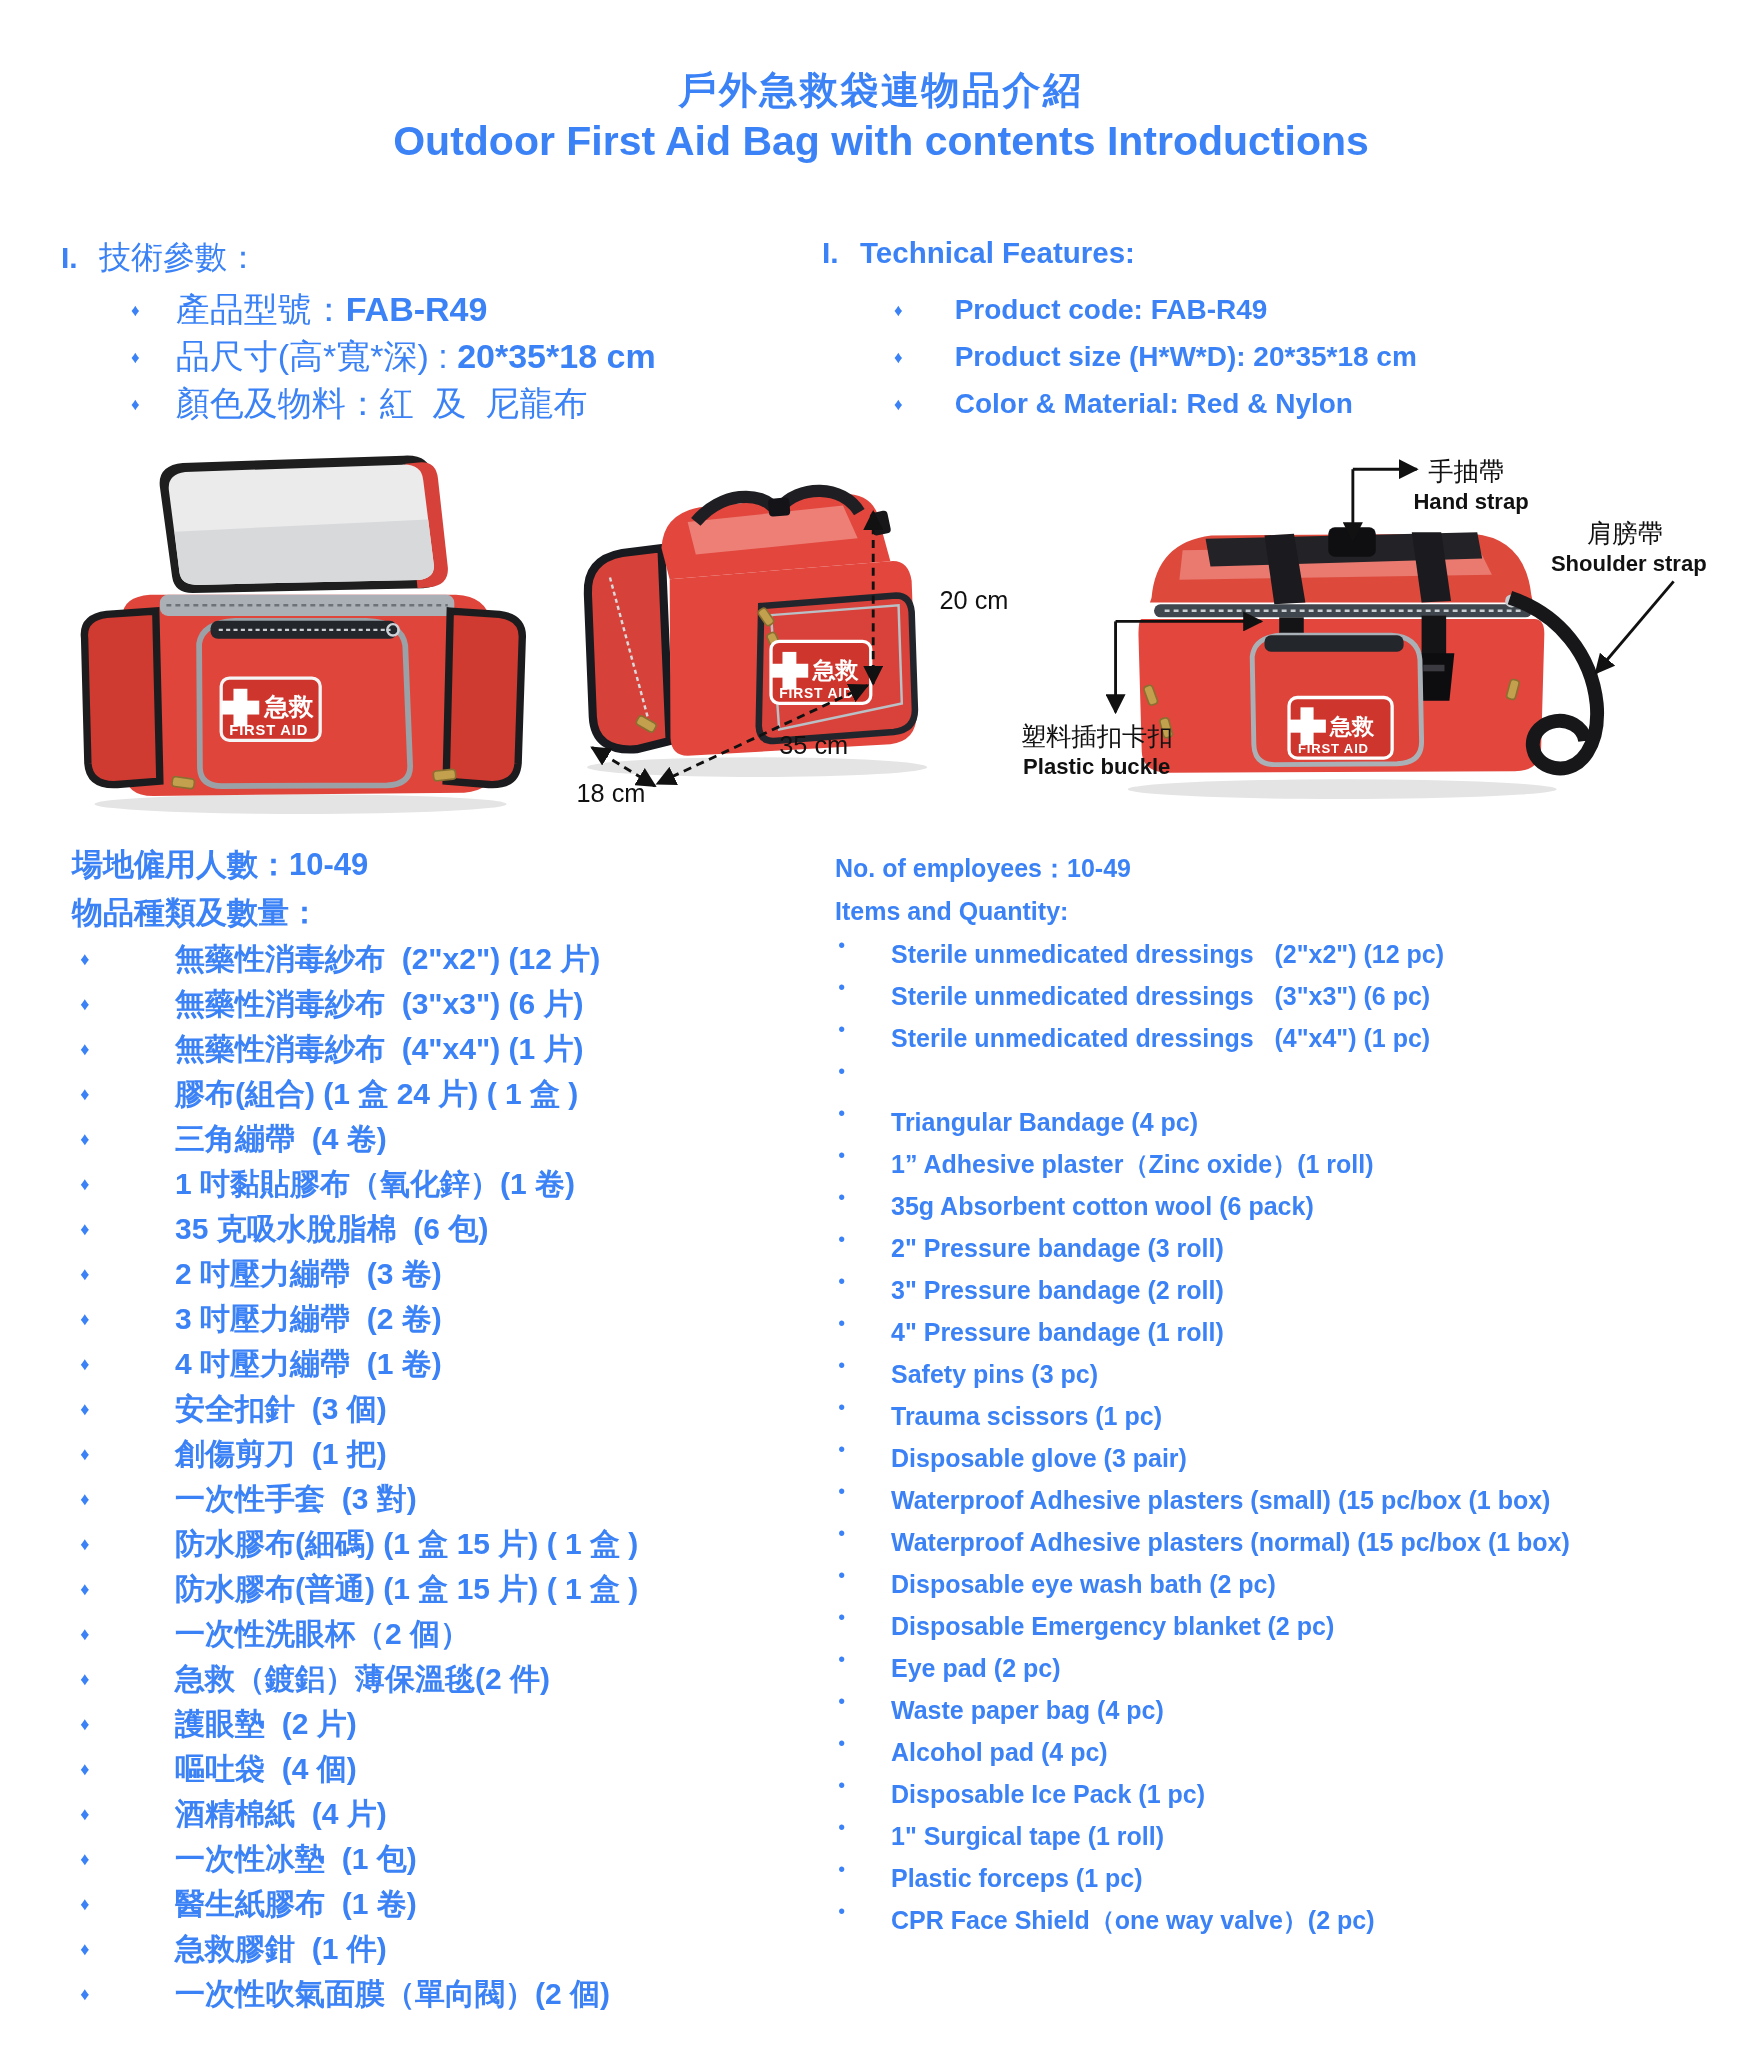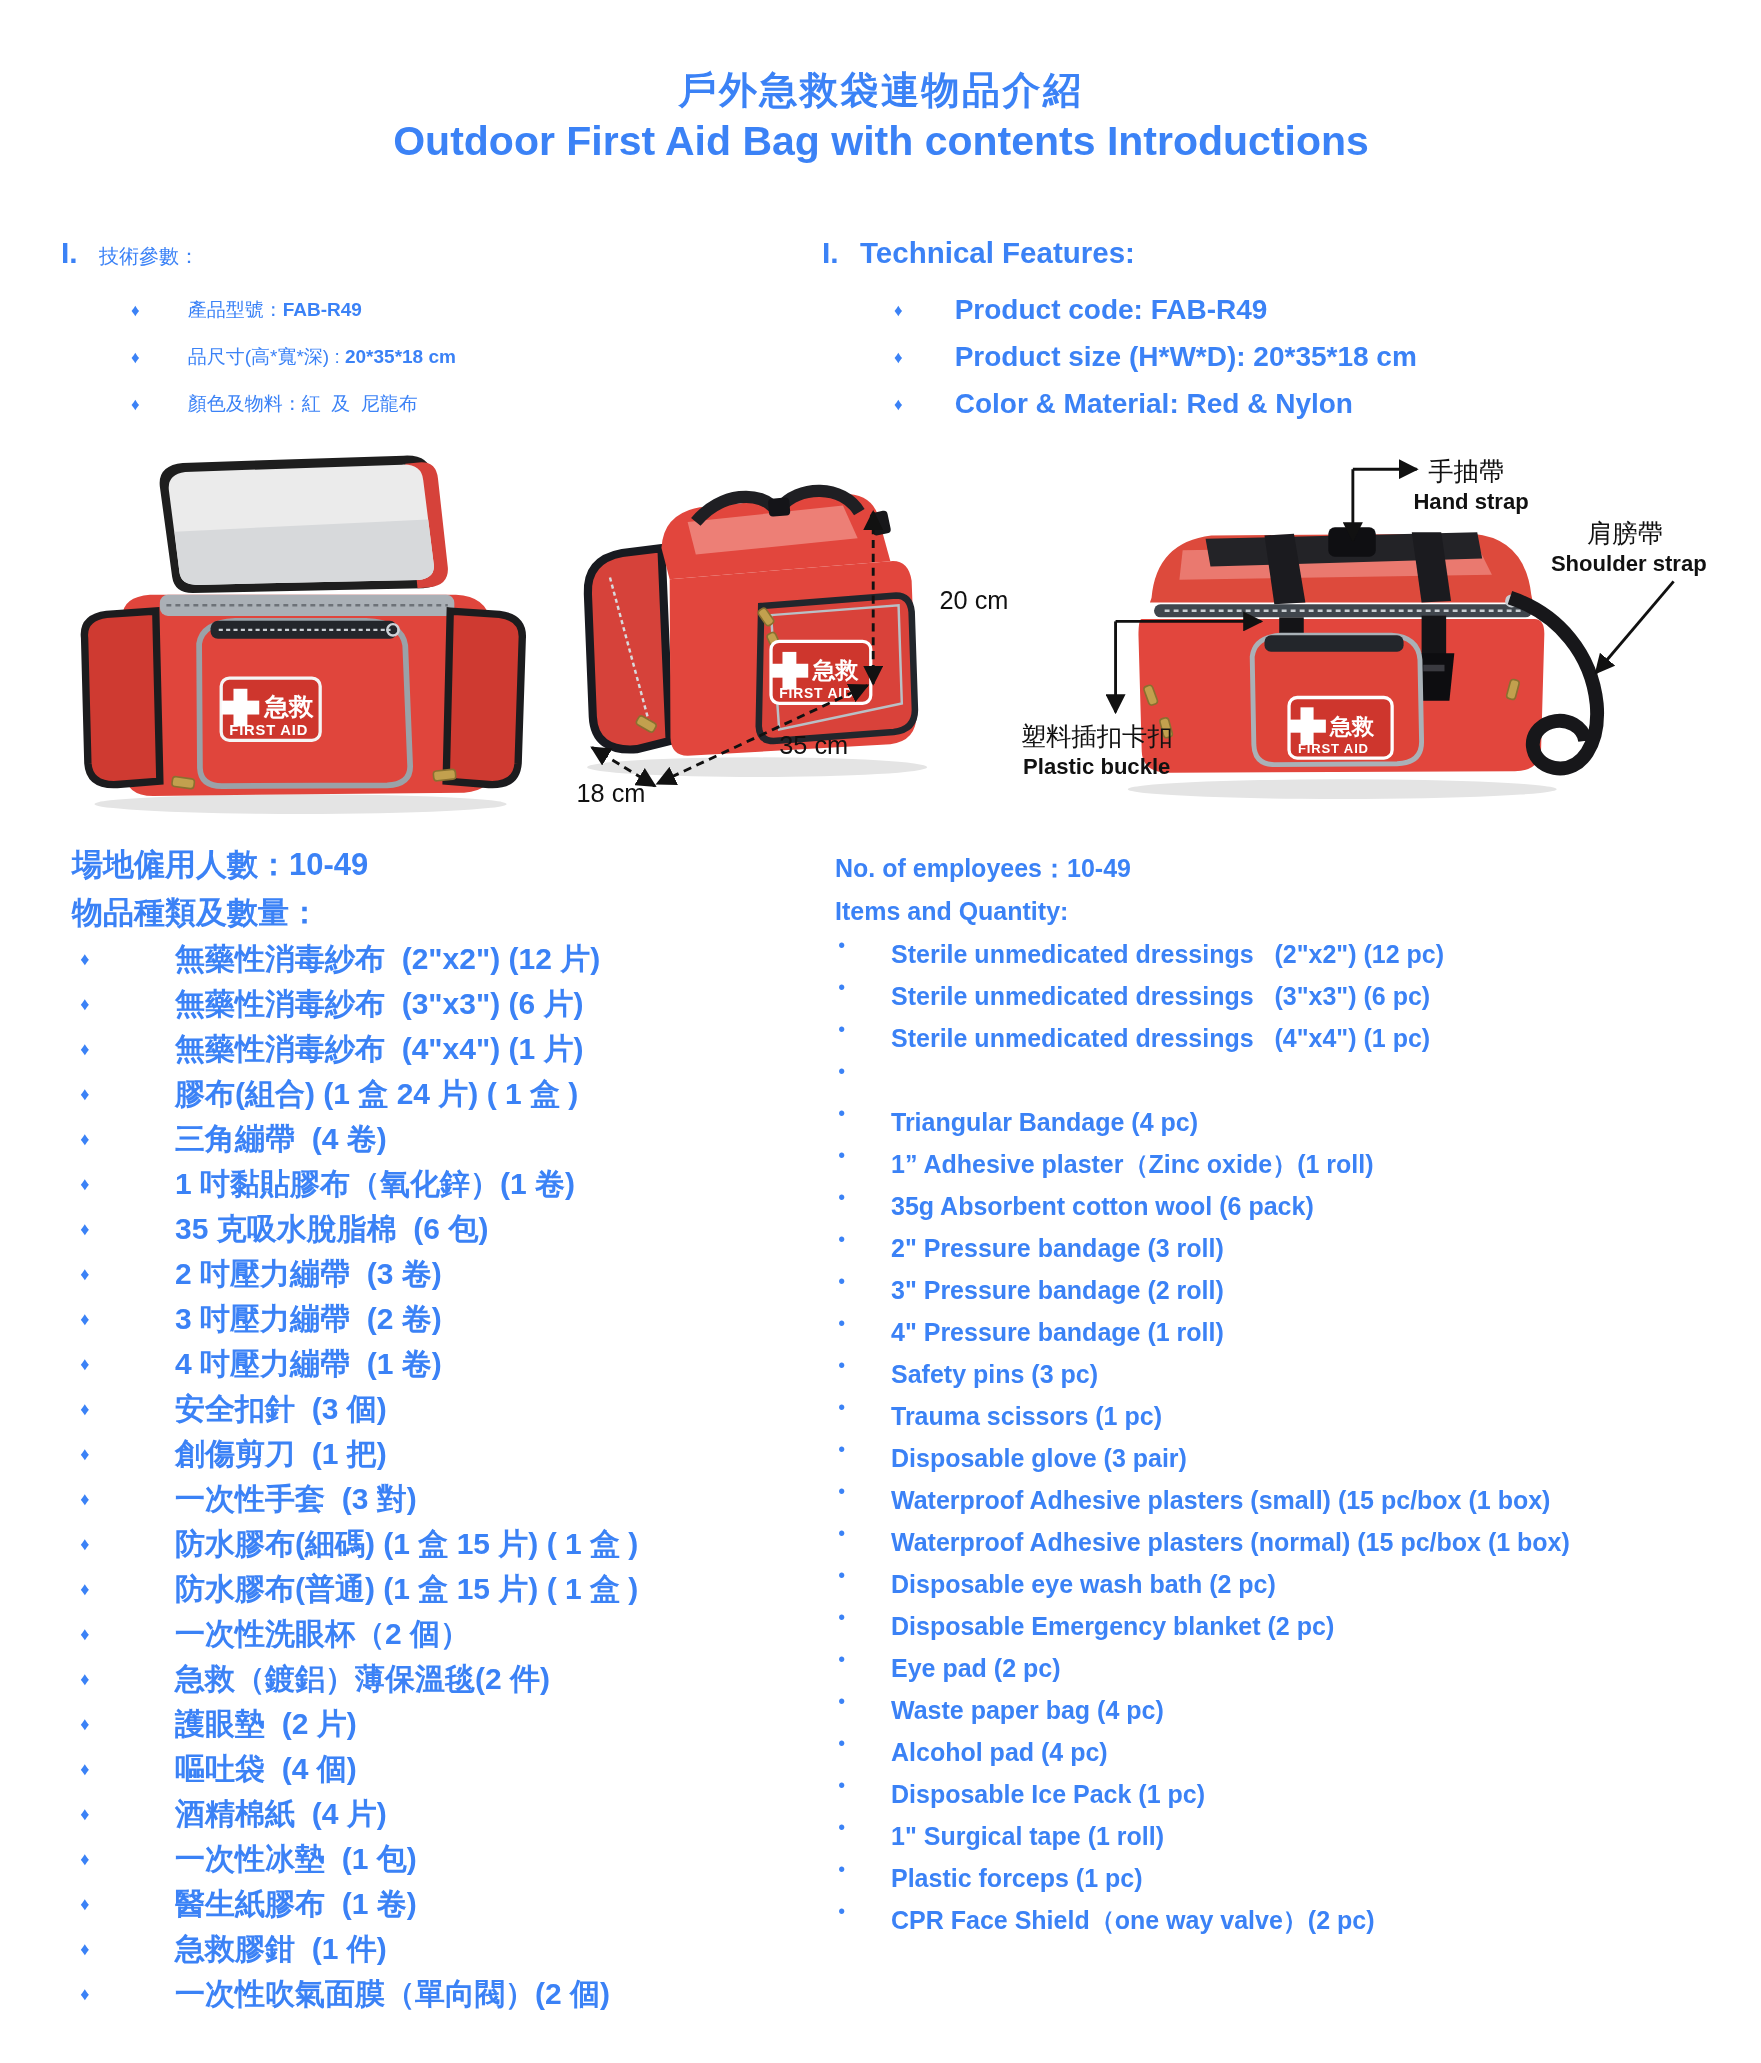--- a/index.html
+++ b/index.html
@@ -7,28 +7,28 @@
         font-family:"Liberation Sans",sans-serif;color:#3b82f6;}
   .title{position:absolute;left:0;width:100%;text-align:center;font-weight:bold;}
   .title-zh{top:65px;font-size:38px;letter-spacing:2.5px;}
   .title-en{top:118px;font-size:41px;}
   
   .tech{position:absolute;top:236px;}
   .tech-zh{left:61px;width:736px;}
   .tech-en{left:822px;width:933px;}
   .tech-head{display:flex;align-items:baseline;height:41px;}
   .tech-num{font-weight:bold;font-size:30px;width:38px;}
-  .tech-zh .tech-title{font-size:20px;text-align:right;}
+  .tech-zh .tech-title{font-size:32px;text-align:right;}
   .tech-en .tech-title{font-size:29.5px;font-weight:bold;}
   .tech-items{margin-top:9.8px;}
   .tech-item{height:47px;display:flex;align-items:center;}
   .tech-zh .tech-item .bullet{margin-left:70px;}
   .tech-en .tech-item .bullet{margin-left:72px;}
   .bullet{font-size:17px;line-height:1;}
-  .tech-zh .ti-text{margin-left:48px;font-size:19px;white-space:pre;}
+  .tech-zh .ti-text{margin-left:36px;font-size:34px;white-space:pre;}
   .tech-en .ti-text{margin-left:52px;font-size:28px;font-weight:bold;white-space:pre;}
   .ti-text b{font-weight:bold;}
   
   .list{position:absolute;}
   .list-zh{left:72px;top:843px;width:757px;}
   .list-en{left:835px;top:849px;width:929px;}
   .list-zh .lh1,.list-zh .lh2{font-size:31px;font-weight:bold;line-height:43px;white-space:pre;}
   .list-zh .lh2{margin-top:4.9px;}
   .list-en .lh1,.list-en .lh2{font-size:25px;font-weight:bold;line-height:38px;white-space:pre;}
   .list-en .lh2{margin-top:4.9px;}

